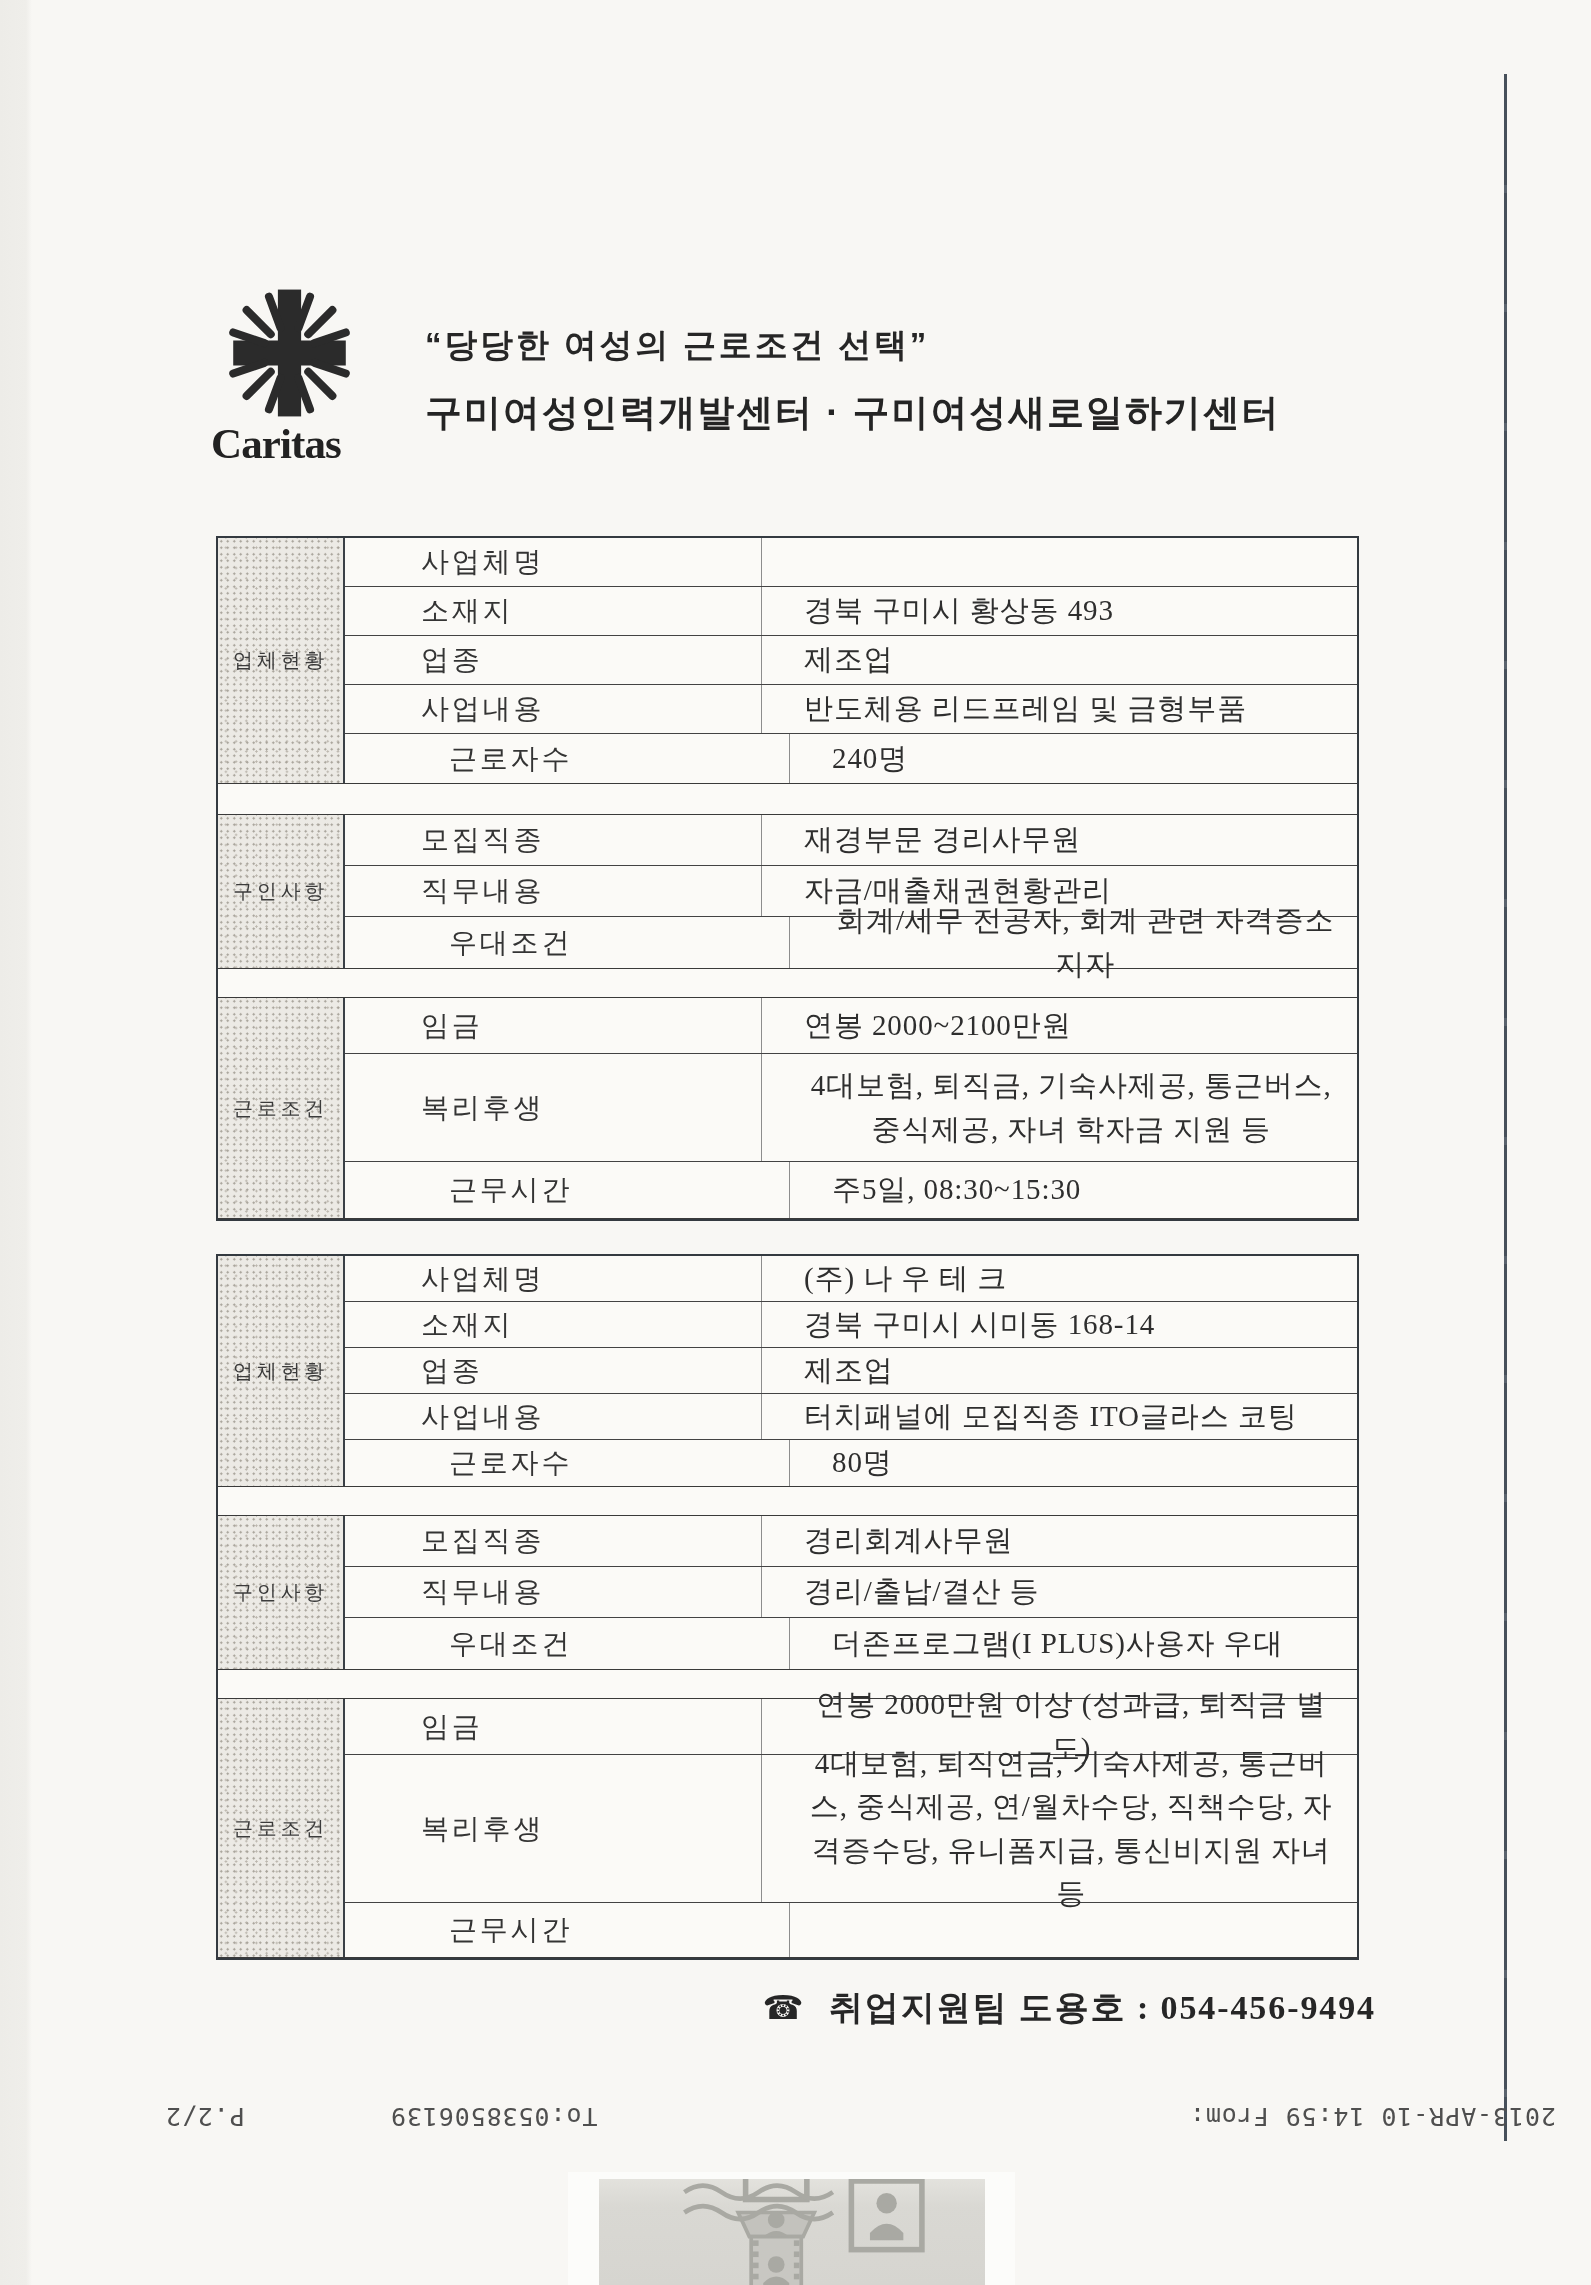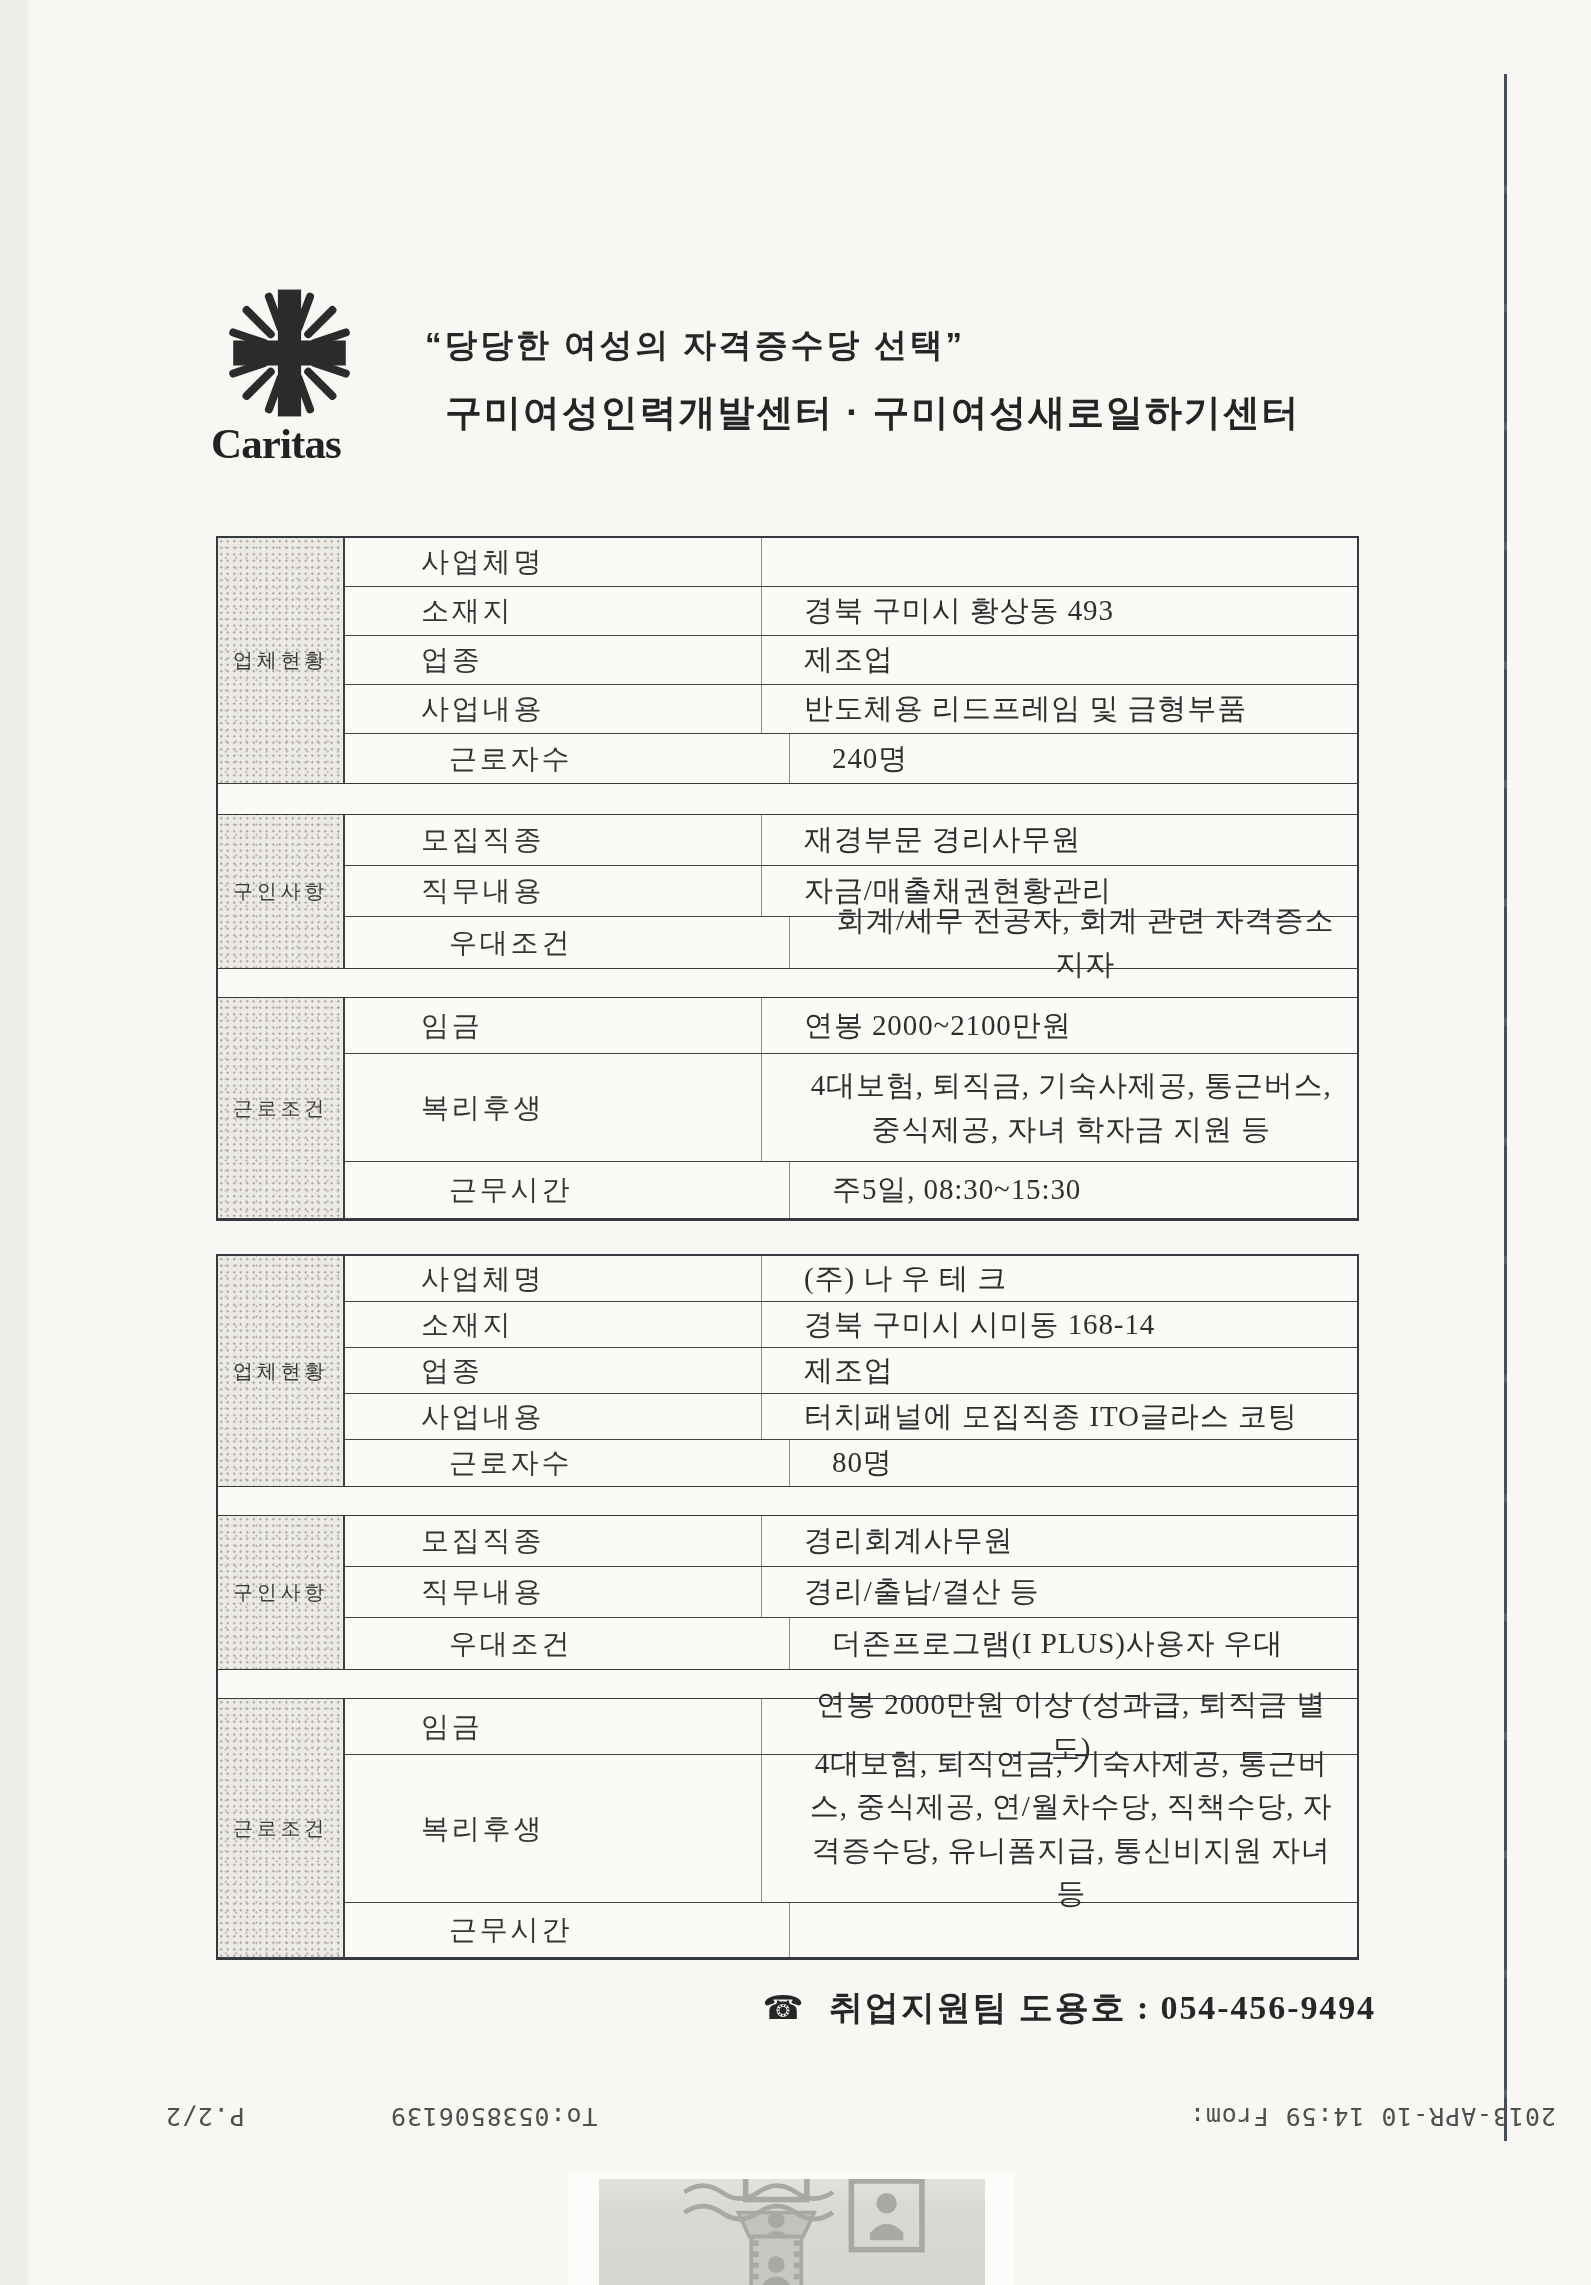--- a/index.html
+++ b/index.html
@@ -10,21 +10,21 @@
   }
   
   .artifact-line{position:absolute;left:1504px;top:74px;width:2.8px;height:2067px;
     background:repeating-linear-gradient(180deg,#47505a 0 111px,#5a636d 111px 119px);}
   
   .logo-wrap{position:absolute;left:220px;top:286px;width:139px;height:134px;}
   .caritas-word{position:absolute;left:211px;top:419px;font-family:"Liberation Serif",serif;
     font-weight:bold;font-size:43px;letter-spacing:-0.9px;color:#222;}
   .slogan{position:absolute;left:425px;top:323px;font-family:"Liberation Sans",sans-serif;
     font-weight:bold;font-size:33px;letter-spacing:2.8px;color:#262626;}
-  .orgline{position:absolute;left:445px;top:388px;font-family:"Liberation Sans",sans-serif;
+  .orgline{position:absolute;left:425px;top:388px;font-family:"Liberation Sans",sans-serif;
     font-weight:bold;font-size:37px;letter-spacing:1.9px;color:#242424;text-align:right;}
   
   .block{position:absolute;left:216px;width:1143px;border:2.8px solid #343a40;box-sizing:border-box;background:#fbfaf7;}
   .block-1{top:536px;}
   .block-2{top:1254px;}
   .section{display:flex;border-top:1.9px solid #3a3a3a;border-bottom:1.9px solid #3a3a3a;}
   .section:first-child{border-top:none;}
   .spacer{height:28px;background:#fbfaf7;}
   .spacer.sp32{height:30px;}
   .cat{width:127px;flex:0 0 127px;border-right:2.8px solid #3a4046;box-sizing:border-box;
@@ -81,21 +81,21 @@
             <line x1="96" y1="96" x2="123" y2="123"></line>
             <line x1="85" y1="103" x2="98" y2="138"></line>
           <line x1="47" y1="86" x2="12" y2="98"></line>
             <line x1="54" y1="96" x2="27" y2="123"></line>
             <line x1="65" y1="103" x2="52" y2="138"></line>
         </g>
       </g>
     </svg>
   </div>
   <div class="caritas-word">Caritas</div>
-  <div class="slogan">“당당한 여성의 자격증수당 선택”</div>
+  <div class="slogan">“당당한 여성의 근로조건 선택”</div>
   <div class="orgline">구미여성인력개발센터 · 구미여성새로일하기센터</div>
 
   <div class="block block-1">
     <div class="section">
       <div class="cat">업체현황</div>
       <div class="rows">
         <div class="row h53">
           <div class="lbl">사업체명</div>
         </div>
         <div class="row h53">

